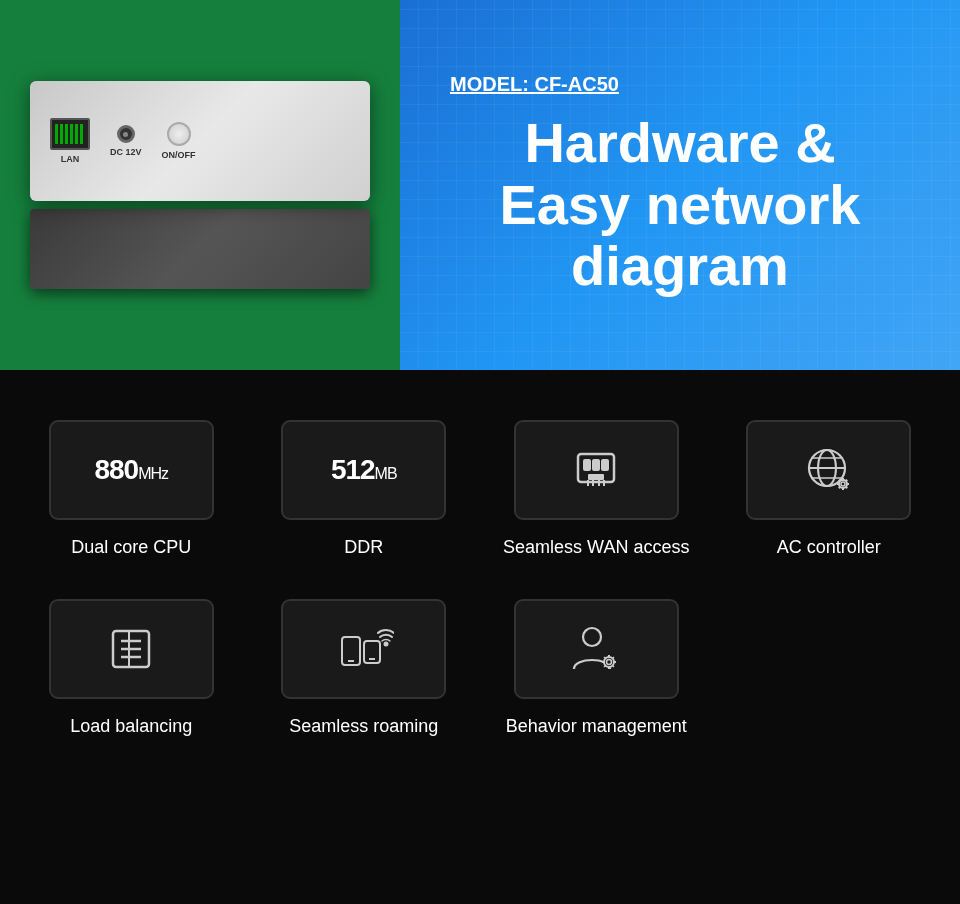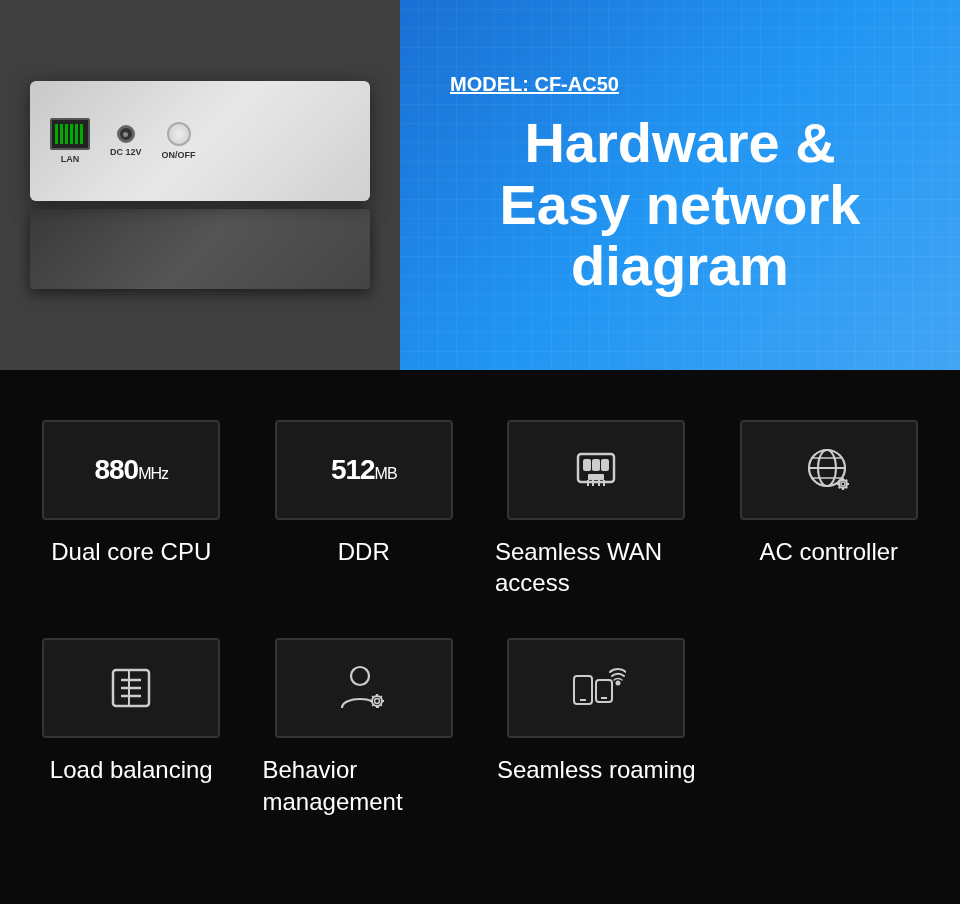--- a/index.html
+++ b/index.html
@@ -15,21 +15,21 @@
     
     .top-section {
       display: flex;
       width: 100%;
       height: 370px;
     }
 
     .device-image {
       width: 400px;
       height: 370px;
-      background: #404040;
+      background: #15803d;
       position: relative;
       overflow: hidden;
       display: flex;
       flex-direction: column;
       align-items: center;
       justify-content: center;
     }
 
     .device-body {
       width: 340px;
@@ -182,34 +182,34 @@
     }
 
     .feature-item {
       display: flex;
       flex-direction: column;
       align-items: center;
       gap: 16px;
     }
 
     .feature-icon-box {
-      width: 178px;
+      width: 165px;
       height: 100px;
       background: #1a1a1a;
       border: 2px solid #333;
-      border-radius: 4px;
+      border-radius: 9px;
       display: flex;
       align-items: center;
       justify-content: center;
     }
 
     .feature-label {
-      font-size: 24px;
+      font-size: 18px;
       color: #ffffff;
-      text-align: left;
+      text-align: right;
       line-height: 1.3;
     }
 
     
     .text-icon {
       font-size: 28px;
       font-weight: bold;
       color: #ffffff;
       letter-spacing: -1px;
     }
@@ -349,53 +349,53 @@
           <line x1="28" y1="12" x2="28" y2="48" stroke="#ccc" stroke-width="2"></line>
         </svg>
       </div>
       <span class="feature-label">Load balancing</span>
     </div>
 
     <div class="feature-item">
       <div class="feature-icon-box">
         <svg class="svg-icon" viewBox="0 0 60 60">
 
+          <rect x="8" y="18" width="18" height="28" rx="3" stroke="#ccc" stroke-width="2" fill="none"></rect>
+          <line x1="14" y1="42" x2="20" y2="42" stroke="#ccc" stroke-width="2"></line>
+
+          <rect x="30" y="22" width="16" height="22" rx="3" stroke="#ccc" stroke-width="2" fill="none"></rect>
+          <line x1="35" y1="40" x2="41" y2="40" stroke="#ccc" stroke-width="2"></line>
+
+          <path d="M44 14 C48 10, 56 10, 60 14" stroke="#ccc" stroke-width="2" fill="none" stroke-linecap="round"></path>
+          <path d="M46 18 C49 15, 55 15, 58 18" stroke="#ccc" stroke-width="2" fill="none" stroke-linecap="round"></path>
+          <path d="M48 22 C50 20, 54 20, 56 22" stroke="#ccc" stroke-width="1.5" fill="none" stroke-linecap="round"></path>
+          <circle cx="52" cy="25" r="1.5" fill="#ccc"></circle>
+        </svg>
+      </div>
+      <span class="feature-label">Seamless roaming</span>
+    </div>
+
+    <div class="feature-item">
+      <div class="feature-icon-box">
+        <svg class="svg-icon" viewBox="0 0 60 60">
+
           <circle cx="26" cy="18" r="9" stroke="#ccc" stroke-width="2.2" fill="none"></circle>
           <path d="M8 50 C8 38 44 38 44 50" stroke="#ccc" stroke-width="2.2" fill="none"></path>
 
           <g transform="translate(36,36)">
             <circle cx="7" cy="7" r="5" stroke="#ccc" stroke-width="2" fill="#1a1a1a"></circle>
             <circle cx="7" cy="7" r="2.5" stroke="#ccc" stroke-width="1.5" fill="none"></circle>
             <line x1="7" y1="0" x2="7" y2="3" stroke="#ccc" stroke-width="2"></line>
             <line x1="7" y1="11" x2="7" y2="14" stroke="#ccc" stroke-width="2"></line>
             <line x1="0" y1="7" x2="3" y2="7" stroke="#ccc" stroke-width="2"></line>
             <line x1="11" y1="7" x2="14" y2="7" stroke="#ccc" stroke-width="2"></line>
             <line x1="2" y1="2" x2="4" y2="4" stroke="#ccc" stroke-width="1.5"></line>
             <line x1="10" y1="10" x2="12" y2="12" stroke="#ccc" stroke-width="1.5"></line>
             <line x1="12" y1="2" x2="10" y2="4" stroke="#ccc" stroke-width="1.5"></line>
             <line x1="4" y1="10" x2="2" y2="12" stroke="#ccc" stroke-width="1.5"></line>
           </g>
         </svg>
       </div>
       <span class="feature-label">Behavior management</span>
     </div>
 
-    <div class="feature-item">
-      <div class="feature-icon-box">
-        <svg class="svg-icon" viewBox="0 0 60 60">
-
-          <rect x="8" y="18" width="18" height="28" rx="3" stroke="#ccc" stroke-width="2" fill="none"></rect>
-          <line x1="14" y1="42" x2="20" y2="42" stroke="#ccc" stroke-width="2"></line>
-
-          <rect x="30" y="22" width="16" height="22" rx="3" stroke="#ccc" stroke-width="2" fill="none"></rect>
-          <line x1="35" y1="40" x2="41" y2="40" stroke="#ccc" stroke-width="2"></line>
-
-          <path d="M44 14 C48 10, 56 10, 60 14" stroke="#ccc" stroke-width="2" fill="none" stroke-linecap="round"></path>
-          <path d="M46 18 C49 15, 55 15, 58 18" stroke="#ccc" stroke-width="2" fill="none" stroke-linecap="round"></path>
-          <path d="M48 22 C50 20, 54 20, 56 22" stroke="#ccc" stroke-width="1.5" fill="none" stroke-linecap="round"></path>
-          <circle cx="52" cy="25" r="1.5" fill="#ccc"></circle>
-        </svg>
-      </div>
-      <span class="feature-label">Seamless roaming</span>
-    </div>
-
   </div>
 </div>
 
 </body></html>

